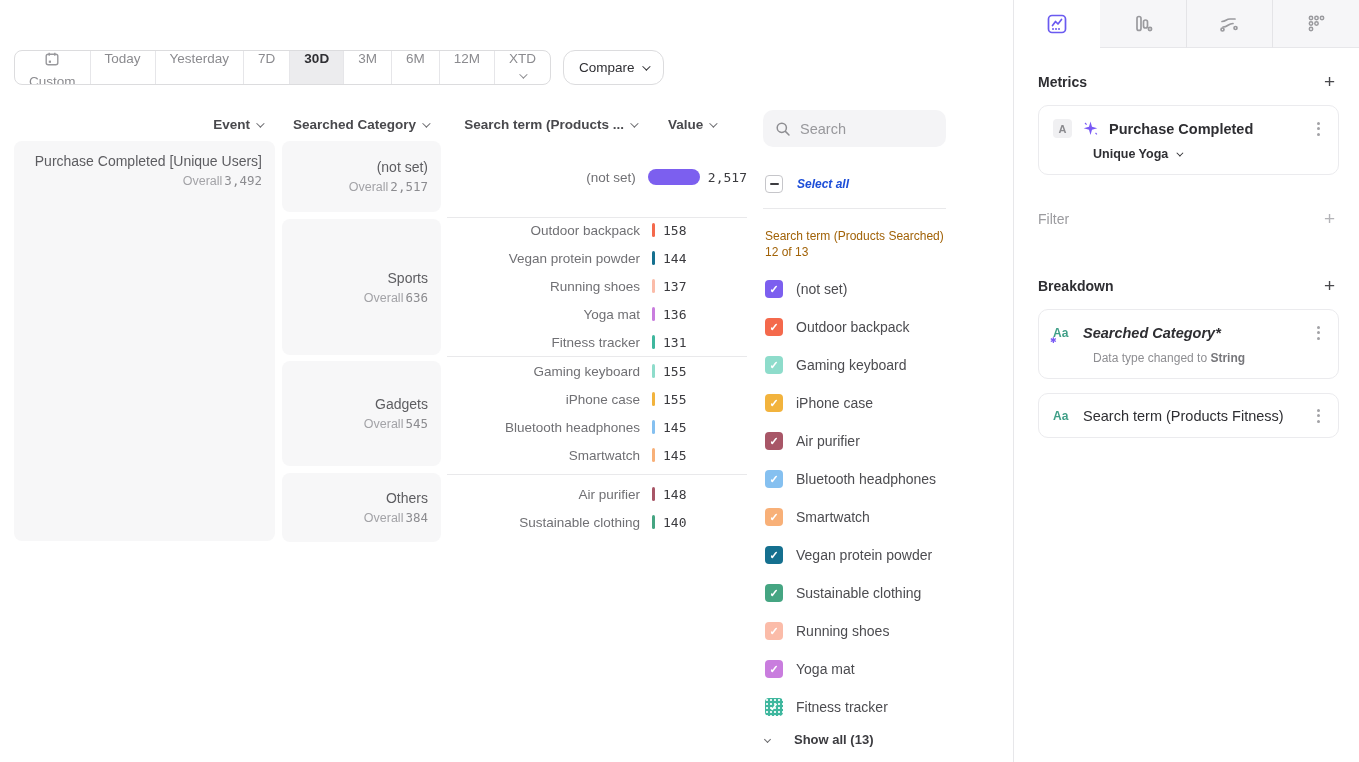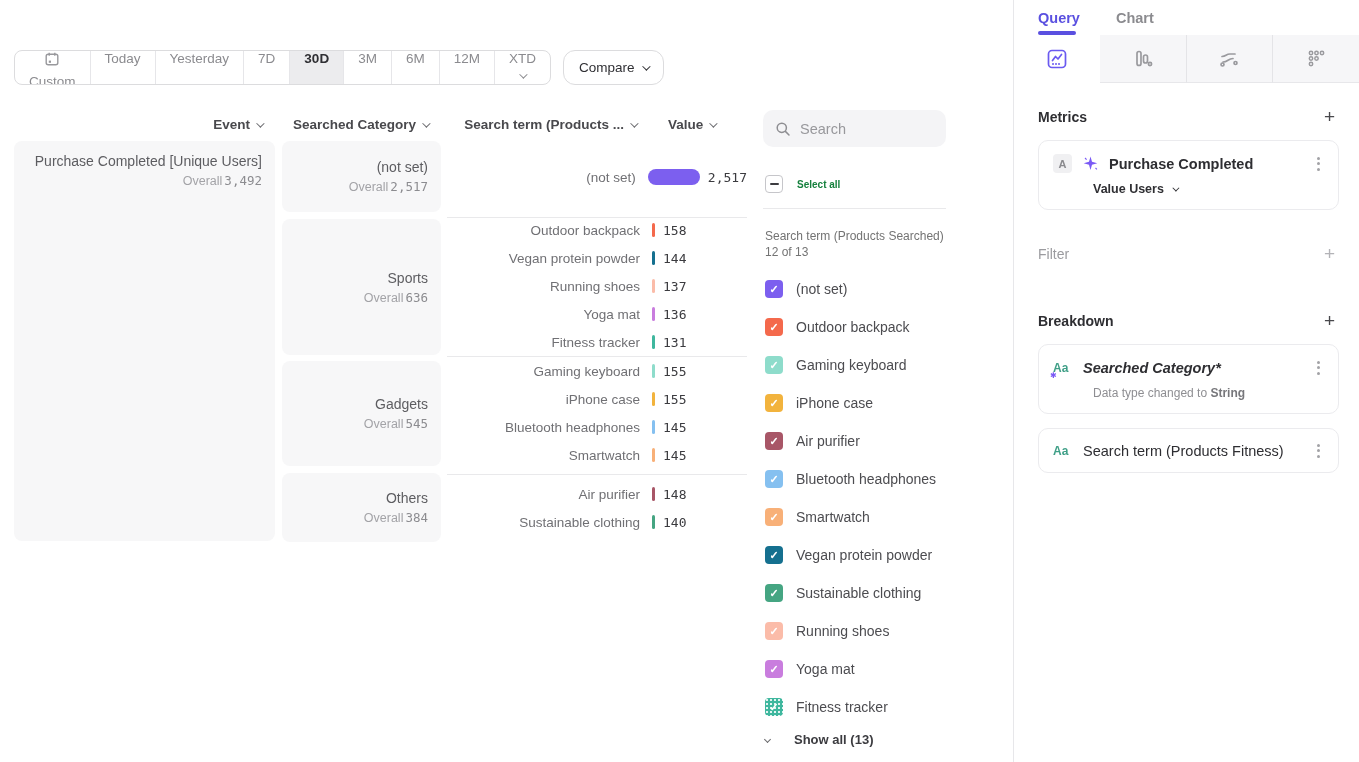--- a/index.html
+++ b/index.html
@@ -60,23 +60,23 @@
   .sep { position:absolute; left:447px; width:300px; height:1px; background:#e9e9eb; }
   .sep1{top:217px}.sep2{top:356px}.sep3{top:474px}
 
   
   .search-box { position:absolute; left:763px; top:110px; width:183px; height:37px; background:#f4f4f6; border-radius:10px; display:flex; align-items:center; padding:0 12px; gap:9px; }
   .search-box input { border:none; background:transparent; outline:none; font-size:14.5px; color:#4a4a4e; width:120px; font-family:"Liberation Sans", sans-serif; }
   .search-box input::placeholder { color:#98989c; }
   .selall { position:absolute; left:765px; top:175px; display:flex; align-items:center; gap:14px; cursor:pointer; }
   .selall-box { width:18px; height:18px; border:1.5px solid #c6c6ca; border-radius:4px; background:#fff; display:flex; align-items:center; justify-content:center; }
   .selall-box .minus { width:9px; height:2px; background:#3c3c40; border-radius:1px; }
-  .selall-label { font-size:10px; font-weight:600; color:#15803d; }
+  .selall-label { font-size:12px; font-weight:600; color:#1d4ed8;font-style:italic; }
   .ldivider { position:absolute; left:763px; top:208px; width:183px; height:1px; background:#e9e9eb; }
-  .lcaption { position:absolute; left:765px; top:228px; width:180px; font-size:12px; line-height:16px; color:#737373; }
+  .lcaption { position:absolute; left:765px; top:228px; width:180px; font-size:12px; line-height:16px; color:#a16207; }
   .llist { position:absolute; left:765px; top:270px; width:240px; }
   .litem { height:38px; display:flex; align-items:center; gap:13px; cursor:pointer; }
   .cb { width:18px; height:18px; border-radius:4px; display:flex; align-items:center; justify-content:center; flex:none; }
   .cb .ck { color:#fff; font-size:11px; line-height:1; font-weight:700; }
   .cb.dots { background-image:radial-gradient(rgba(255,255,255,.85) 1px, transparent 1.2px); background-size:4px 4px; }
   .llabel { font-size:14px; color:#4c4c50; white-space:nowrap; }
   .showall { position:absolute; left:765px; top:732px; display:flex; align-items:center; gap:24px; font-size:13px; font-weight:600; color:#3c3c40; cursor:pointer;text-align:center; }
   .showall .chev { width:5px; height:5px; color:#6a6a6e; transform:rotate(45deg); }
 
   
@@ -386,24 +386,20 @@
       <span class="llabel">Fitness tracker</span>
     </div>
   </div>
 
   <div class="showall">
     <span class="chev"></span>
     <span>Show all (13)</span>
   </div>
 
   <aside class="qpanel">
-    <div class="qtabs">
-      <div class="qtab active">Query</div>
-      <div class="qtab">Chart</div>
-    </div>
 
     <div class="toolstrip">
       <div class="tool active">
         <span>
           <svg width="24" height="24" viewBox="0 0 24 24" fill="none" stroke="#6a5af0" stroke-width="1.7" stroke-linecap="round" stroke-linejoin="round">
             <rect x="3.5" y="3.5" width="17" height="17" rx="3.5"></rect>
             <path d="M7.5 13.5 L10.5 9.5 L13 12 L16.5 7.5"></path>
             <path d="M8 17h.01M11 17h.01M14 17h.01" stroke-width="2"></path>
           </svg>
         </span>
@@ -457,21 +453,21 @@
             </svg>
           </span>
           <span class="mname">Purchase Completed</span>
           <span class="kebab">
               <i></i>
               <i></i>
               <i></i>
             </span>
         </div>
         <div class="msub">
-          <span>Value Users</span>
+          <span>Unique Yoga</span>
           <span class="chev"></span>
         </div>
       </div>
 
       <div class="sec-head" style="margin-top:34px;">
         <span class="sec-title dim">Filter</span>
         <span class="plus dim">+</span>
       </div>
 
       <div class="sec-head" style="margin-top:48px;">

